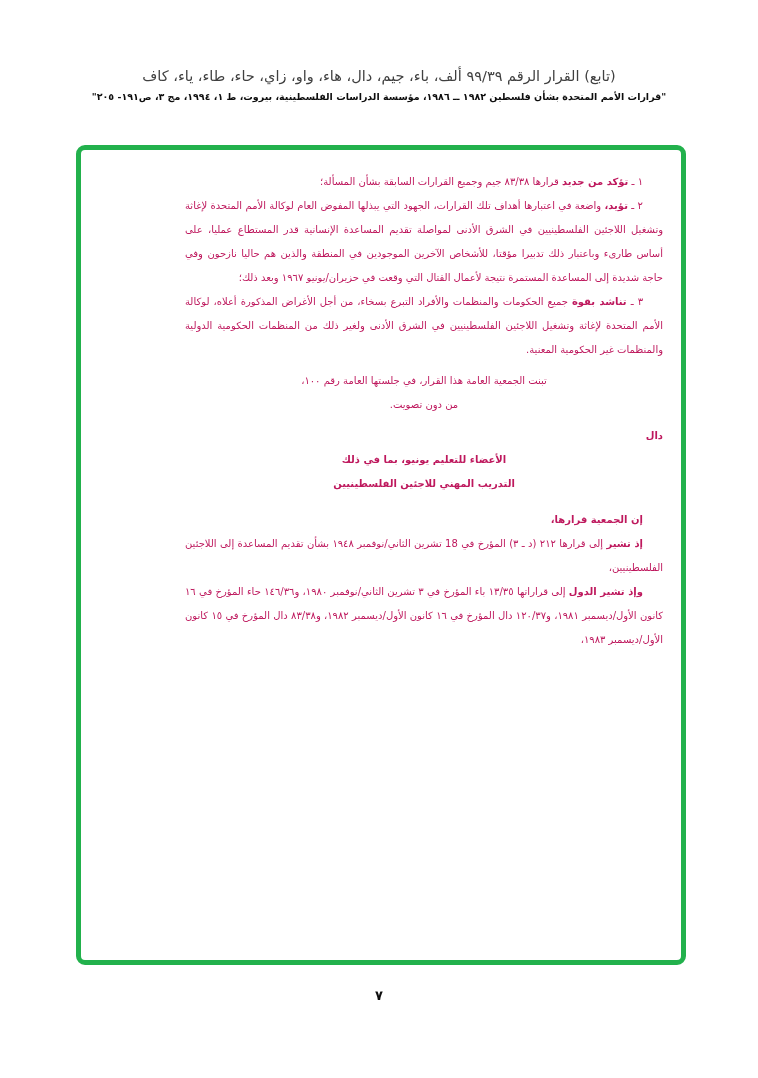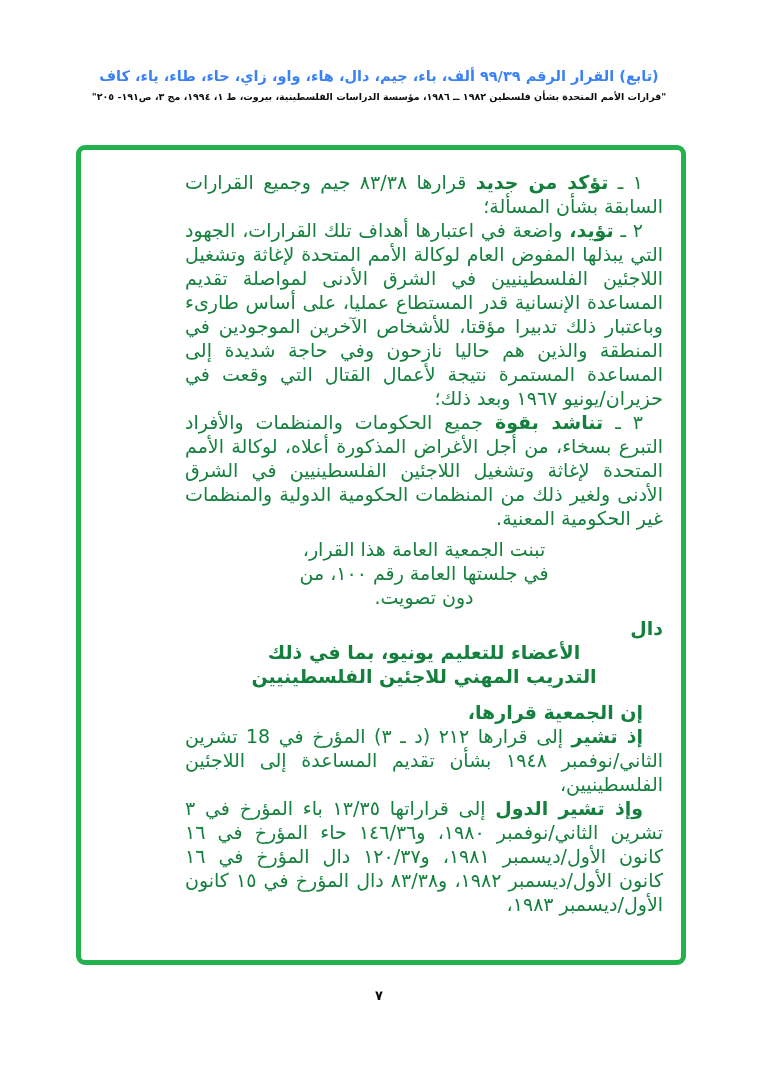--- a/index.html
+++ b/index.html
@@ -1,25 +1,25 @@
 <!DOCTYPE html>
 <html lang="ar"><head>
 <meta charset="utf-8">
 <style>
   html,body{margin:0;padding:0;background:#ffffff;}
   body{width:758px;height:1078px;font-family:"DejaVu Sans",sans-serif;}
   .page{position:relative;width:758px;height:1078px;background:#ffffff;overflow:hidden;color:#161616;}
   .header{position:absolute;top:68px;left:0;width:758px;text-align:center;direction:rtl;}
-  .header-title{font-size:14.5px;font-weight:bold;color:#3b82f6;}
+  .header-title{font-size:14.5px;font-weight:normal;color:#404040;}
   .header-source{font-size:9.5px;font-weight:bold;margin-top:7px;color:#0d0d0d;}
   .green-box{position:absolute;left:76px;top:145px;width:610px;height:820px;
              border:5px solid #22b14c;border-radius:9px;box-sizing:border-box;
              background:#ffffff;overflow:hidden;}
   .text-col{position:absolute;top:20px;right:18px;width:478px;direction:rtl;
-            text-align:justify;font-size:19px;line-height:24px;color:#15803d;}
+            text-align:justify;font-size:10px;line-height:24px;color:#be185d;}
   .para{margin:0;text-indent:20px;}
   .b{font-weight:bold;}
   .adoption{width:250px;margin:7px auto;text-align:center;text-indent:0;}
   .section-letter{margin:0;font-weight:bold;text-indent:0;}
   .heading-line{margin:0;text-align:center;font-weight:bold;text-indent:0;}
   .intro{margin:12px 0 0 0;text-indent:20px;font-weight:bold;}
   .page-number{position:absolute;top:988px;left:0;width:758px;text-align:center;
                font-size:13px;font-weight:bold;color:#0d0d0d;}
 </style>
 </head>

